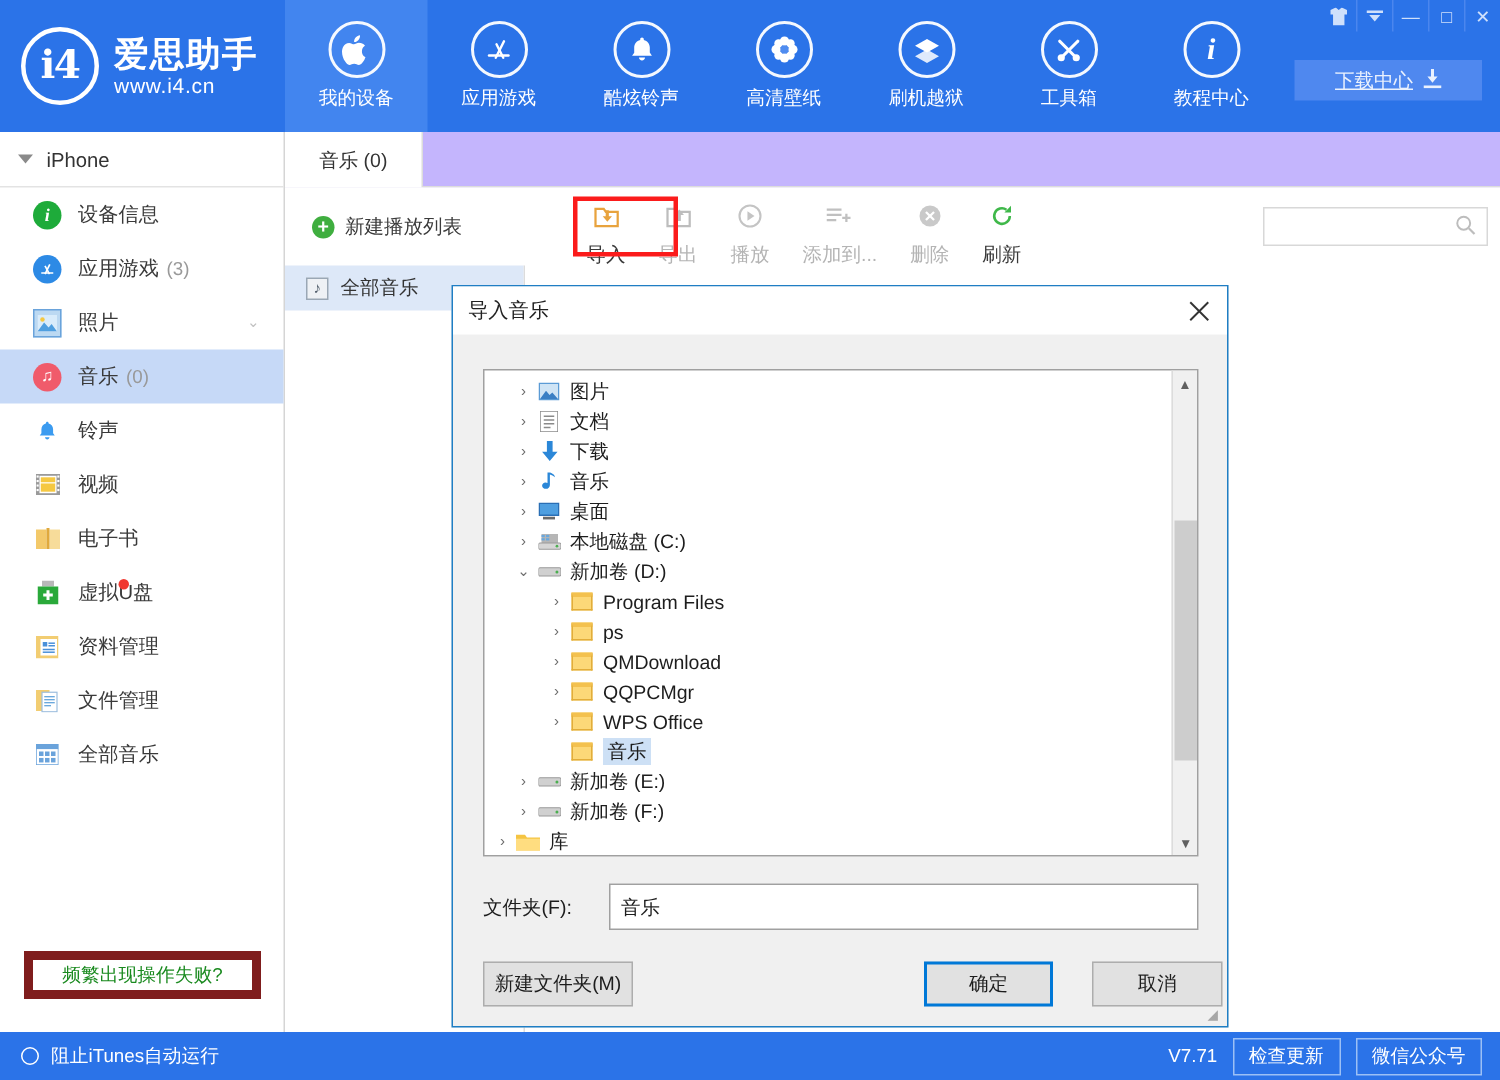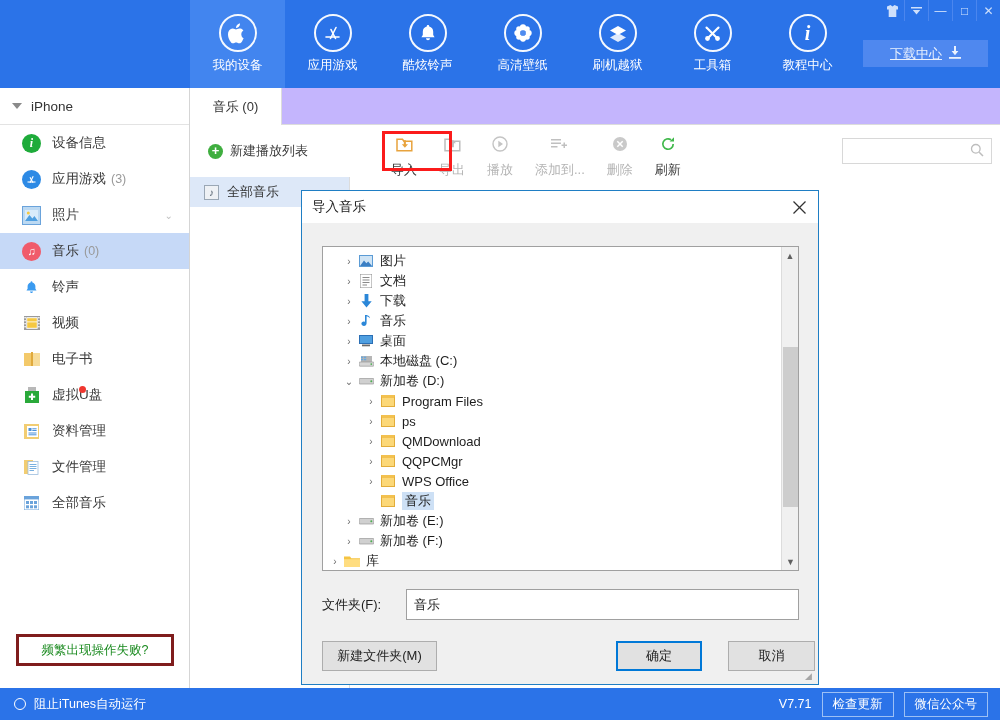--- a/index.html
+++ b/index.html
@@ -89,21 +89,21 @@
     font-size: 12px; color: #fff; flex: 0 0 auto;
   }
   .side-count { color: #999; font-size: 12.5px; margin-left: 5px; }
   .chev { position: absolute; right: 16px; color: #c0c0c0; font-size: 10px; }
   .reddot {
     position: absolute; width: 7px; height: 7px; border-radius: 50%;
     background: #f0372f; top: 9px; left: 79px;
   }
   .help-btn {
     position: absolute; left: 16px; bottom: 22px; width: 158px; height: 32px;
-    border: 3px solid #7f1d1d; background: #fff;
+    border: 6px solid #7f1d1d; background: #fff;
     display: flex; align-items: center; justify-content: center;
     color: #1a8a1f; font-size: 12.5px; cursor: pointer;
   }
 
   
   .content { position: absolute; left: 190px; top: 88px; width: 810px; height: 600px; background: #fff; }
   .tabstrip { height: 37px; background: #c4b5fd; border-bottom: 1px solid #dcdcdc; display: flex; }
   .tab {
     min-width: 92px; padding: 0 16px; height: 37px; background: #fff;
     display: flex; align-items: center; justify-content: center;
@@ -212,33 +212,40 @@
     width: 393px; height: 31px; border: 1px solid #a0a0a0; background: #fff;
     display: flex; align-items: center; padding-left: 7px; font-size: 13px; color: #1d1d1d;
     cursor: text;
   }
   .dlg-buttons { position: absolute; left: 20px; top: 450px; width: 477px; height: 30px; }
   .dbtn {
     position: absolute; height: 30px; background: #e1e1e1; border: 1px solid #adadad;
     display: flex; align-items: center; justify-content: center;
     font-size: 13px; color: #1d1d1d; cursor: pointer;
   }
-  .dbtn.newfolder { left: 0; width: 115px; }
+  .dbtn.newfolder { left: 0; width: 100px; }
   .dbtn.ok { left: 294px; width: 86px; border: 2px solid #0078d7; }
   .dbtn.cancel { left: 406px; width: 87px; }
   .resize-grip {
     position: absolute; right: 3px; bottom: 2px; width: 10px; height: 10px;
     color: #a6a6a6; font-size: 9px; line-height: 9px;
   }
 </style>
 </head>
 <body>
 
 <div class="topbar">
 
+  <div class="logo-area">
+    <div class="logo-circle">i4</div>
+    <div class="logo-text">
+      <div class="logo-title">爱思助手</div>
+      <div class="logo-sub">www.i4.cn</div>
+    </div>
+  </div>
 
   <div class="navitems">
     <div class="navitem active">
       <div class="nav-icon">
         <svg width="19" height="21" viewBox="0 0 19 21">
             <path fill="#fff" d="M13.3 11.1c0-2.4 2-3.6 2.1-3.6-1.1-1.7-2.9-1.9-3.6-1.9-1.5-.2-3 .9-3.8.9-.8 0-2-.9-3.2-.9-1.7 0-3.2 1-4 2.5-1.7 3-.4 7.4 1.2 9.8.8 1.2 1.8 2.5 3 2.4 1.2 0 1.7-.8 3.1-.8 1.4 0 1.9.8 3.2.8 1.3 0 2.2-1.2 3-2.4.9-1.4 1.3-2.7 1.3-2.8 0 0-2.4-.9-2.3-3.9zM11 3.6c.7-.8 1.1-2 1-3.1-1 0-2.2.7-2.9 1.5-.6.7-1.2 1.9-1 3 1.1.1 2.2-.6 2.9-1.4z"></path>
           </svg>
       </div>
       <div class="nav-label">我的设备</div>
     </div>

